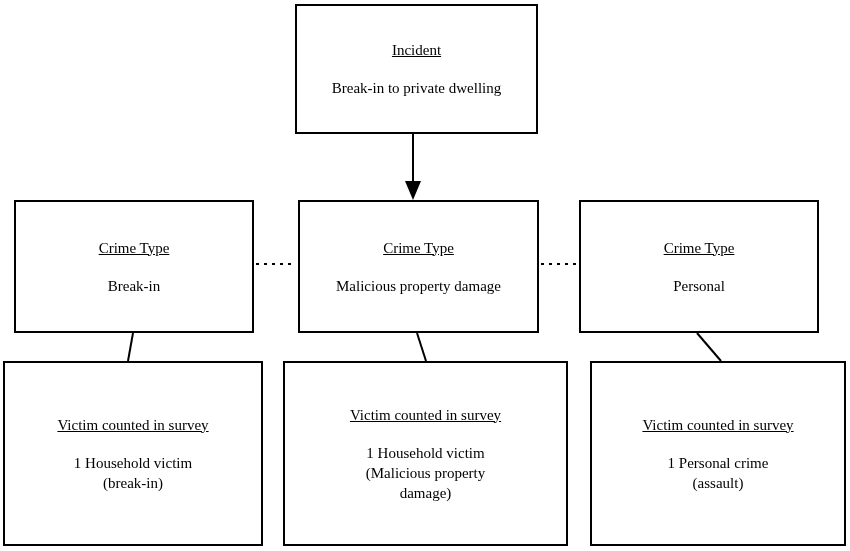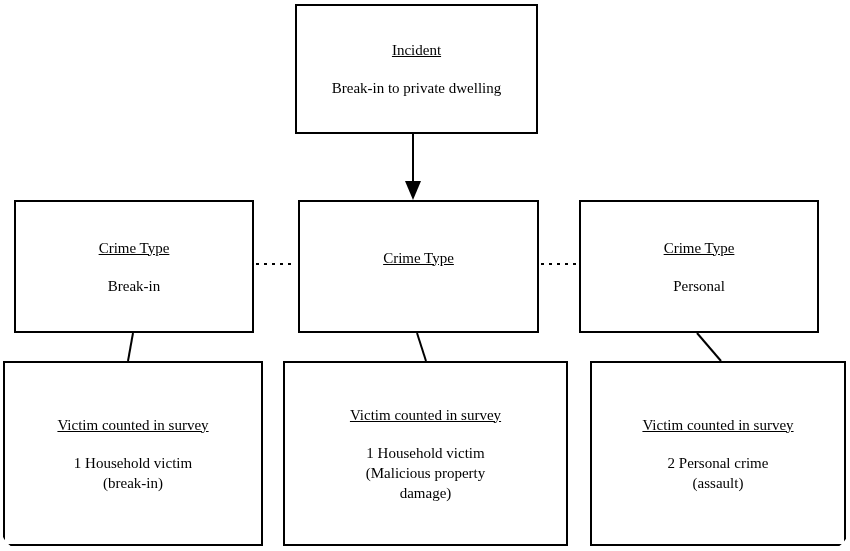--- a/index.html
+++ b/index.html
@@ -8,21 +8,20 @@
     background: #ffffff;
   }
   #canvas {
     position: relative;
     width: 850px;
     height: 551px;
     background: #ffffff;
     font-family: "Liberation Serif", "DejaVu Serif", serif;
     color: #000000;
     overflow: hidden;
-    border-radius: 26px;
   }
   .box {
     position: absolute;
     box-sizing: border-box;
     border: 2px solid #000000;
     background: #ffffff;
     display: flex;
     flex-direction: column;
     align-items: center;
     justify-content: center;
@@ -68,20 +67,21 @@
     <div class="body">Break-in to private dwelling</div>
   </div>
 
   <div class="box" style="left:14px; top:200px; width:240px; height:133px;">
     <div class="heading">Crime Type</div>
     <div class="body">Break-in</div>
   </div>
 
   <div class="box" style="left:298px; top:200px; width:241px; height:133px;">
     <div class="heading">Crime Type</div>
+    <div class="body">Malicious property damage</div>
   </div>
 
   <div class="box" style="left:579px; top:200px; width:240px; height:133px;">
     <div class="heading">Crime Type</div>
     <div class="body">Personal</div>
   </div>
 
   <div class="box" style="left:3px; top:361px; width:260px; height:185px;">
     <div class="heading">Victim counted in survey</div>
     <div class="body">1 Household victim
@@ -90,17 +90,17 @@
 
   <div class="box" style="left:283px; top:361px; width:285px; height:185px;">
     <div class="heading">Victim counted in survey</div>
     <div class="body">1 Household victim
 (Malicious property
 damage)</div>
   </div>
 
   <div class="box" style="left:590px; top:361px; width:256px; height:185px;">
     <div class="heading">Victim counted in survey</div>
-    <div class="body">2 Personal crime
+    <div class="body">1 Personal crime
 (assault)</div>
   </div>
 
 </div>
 
 </body></html>

